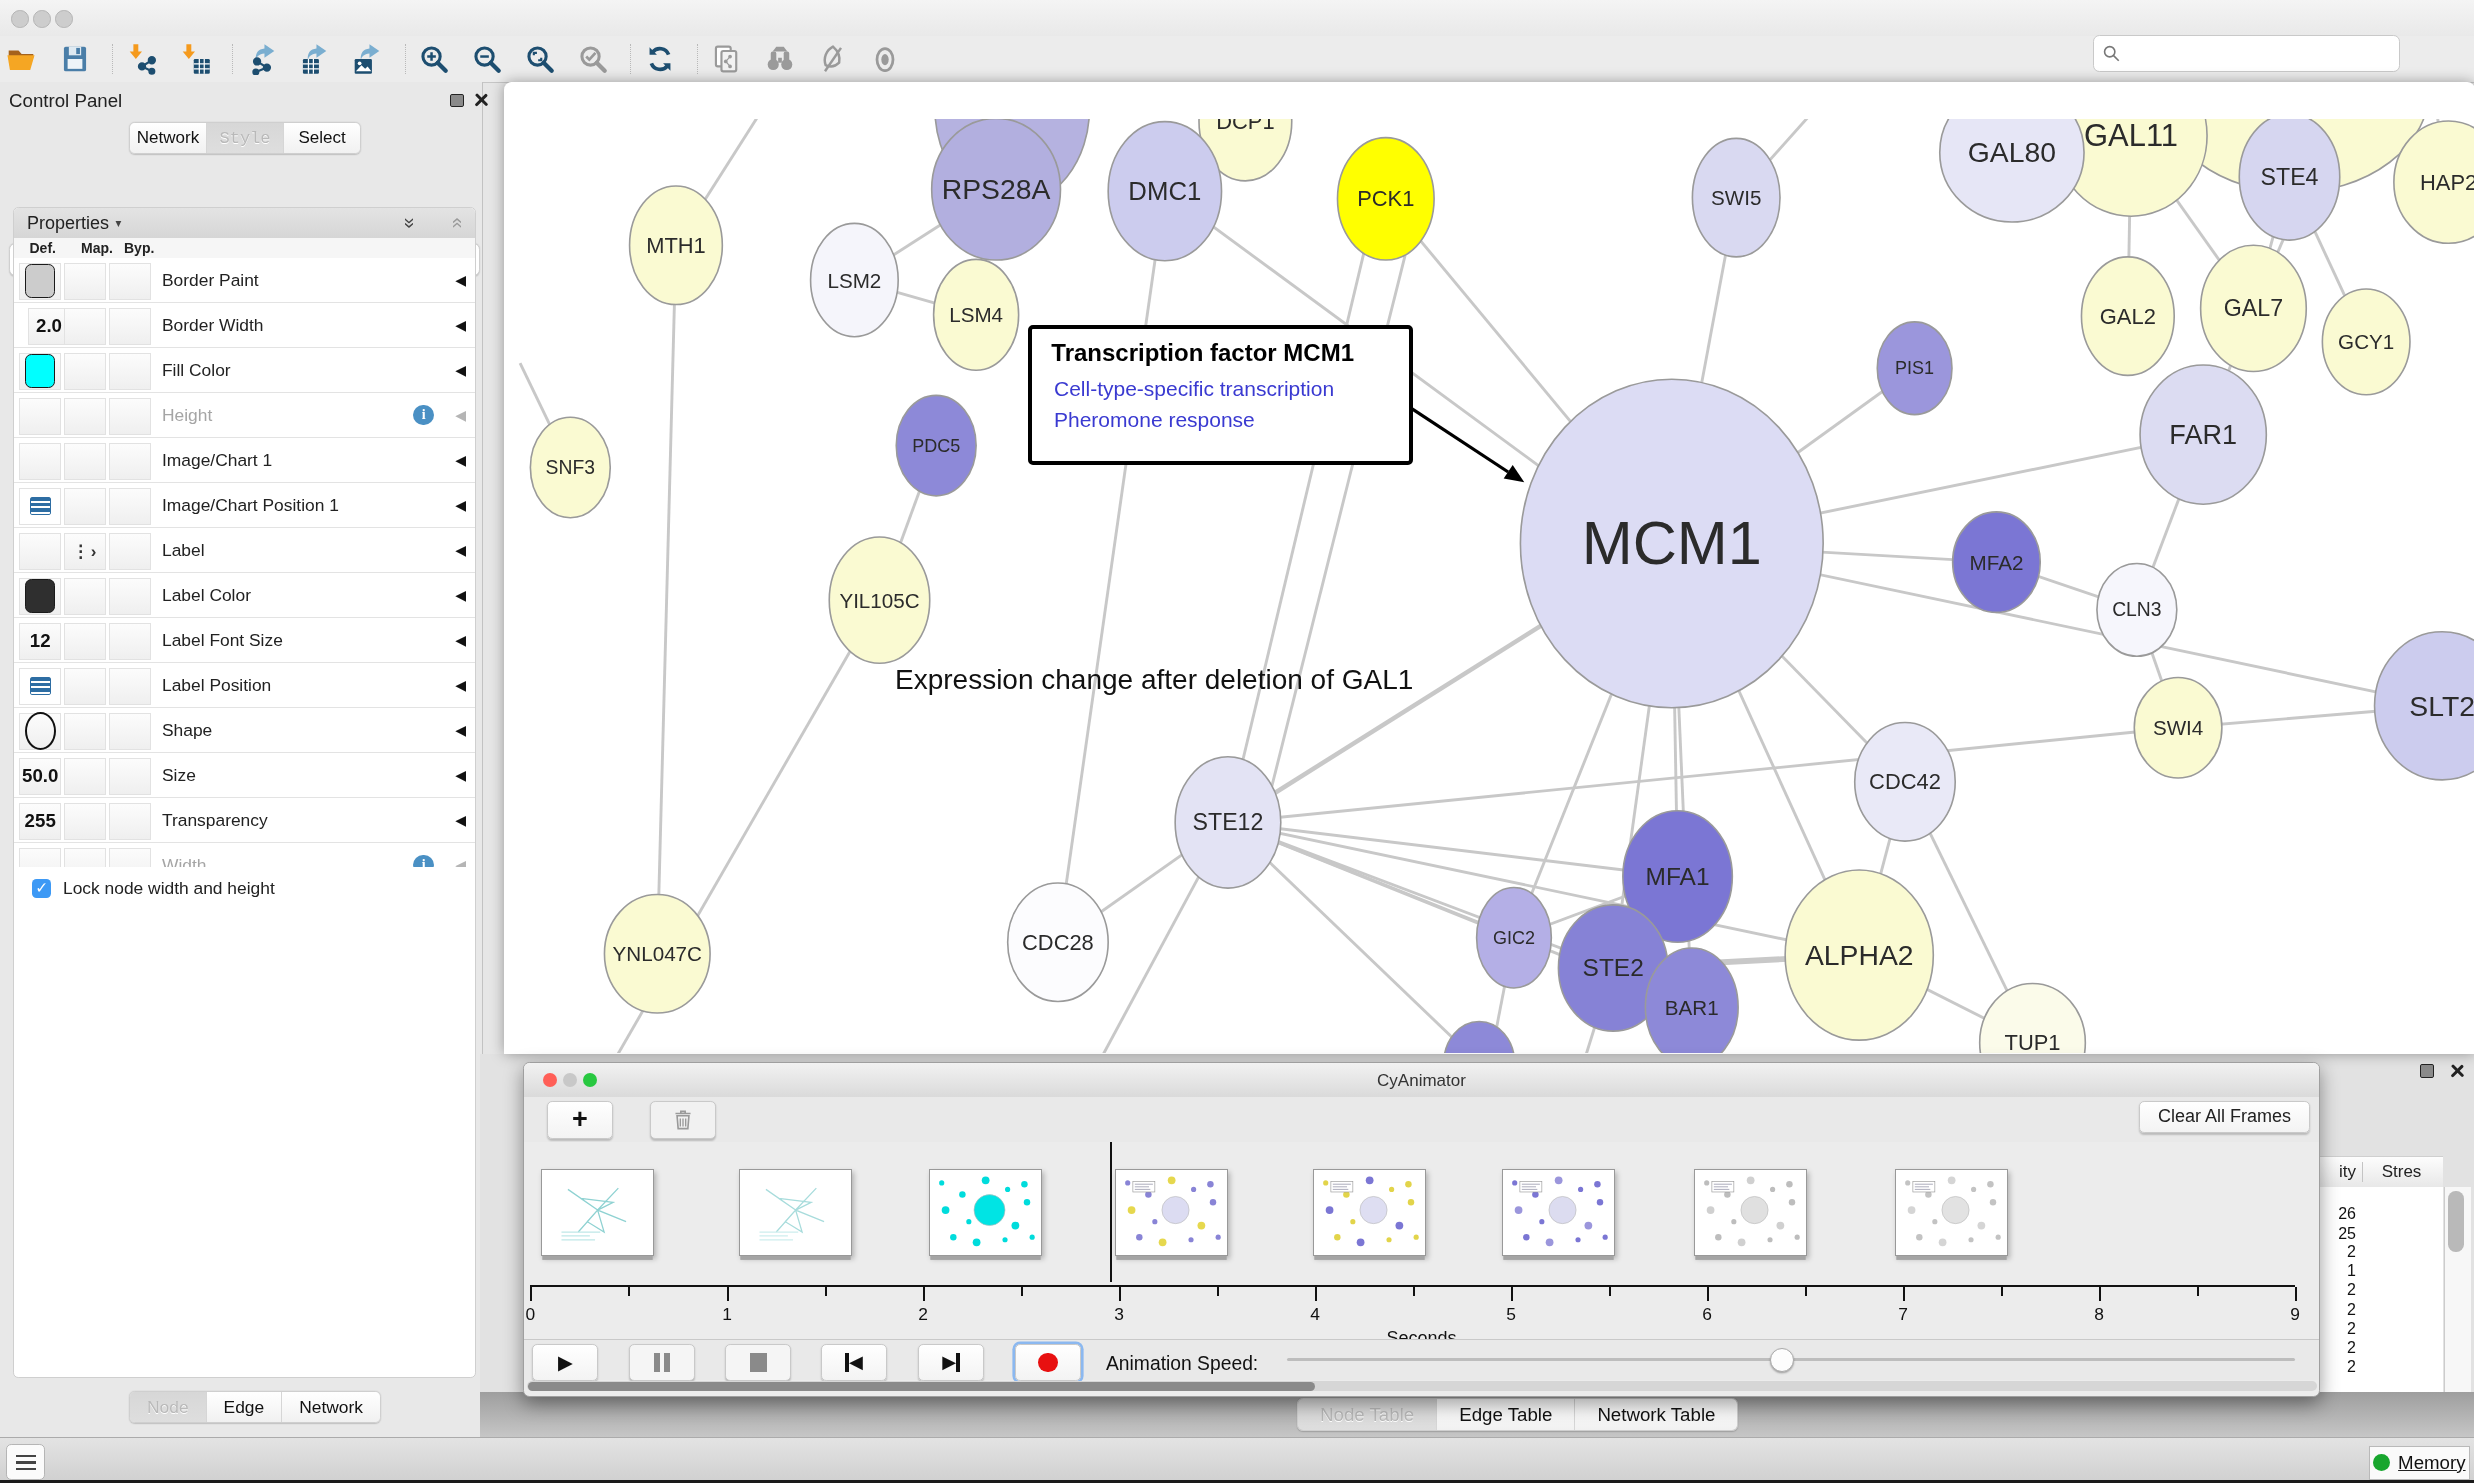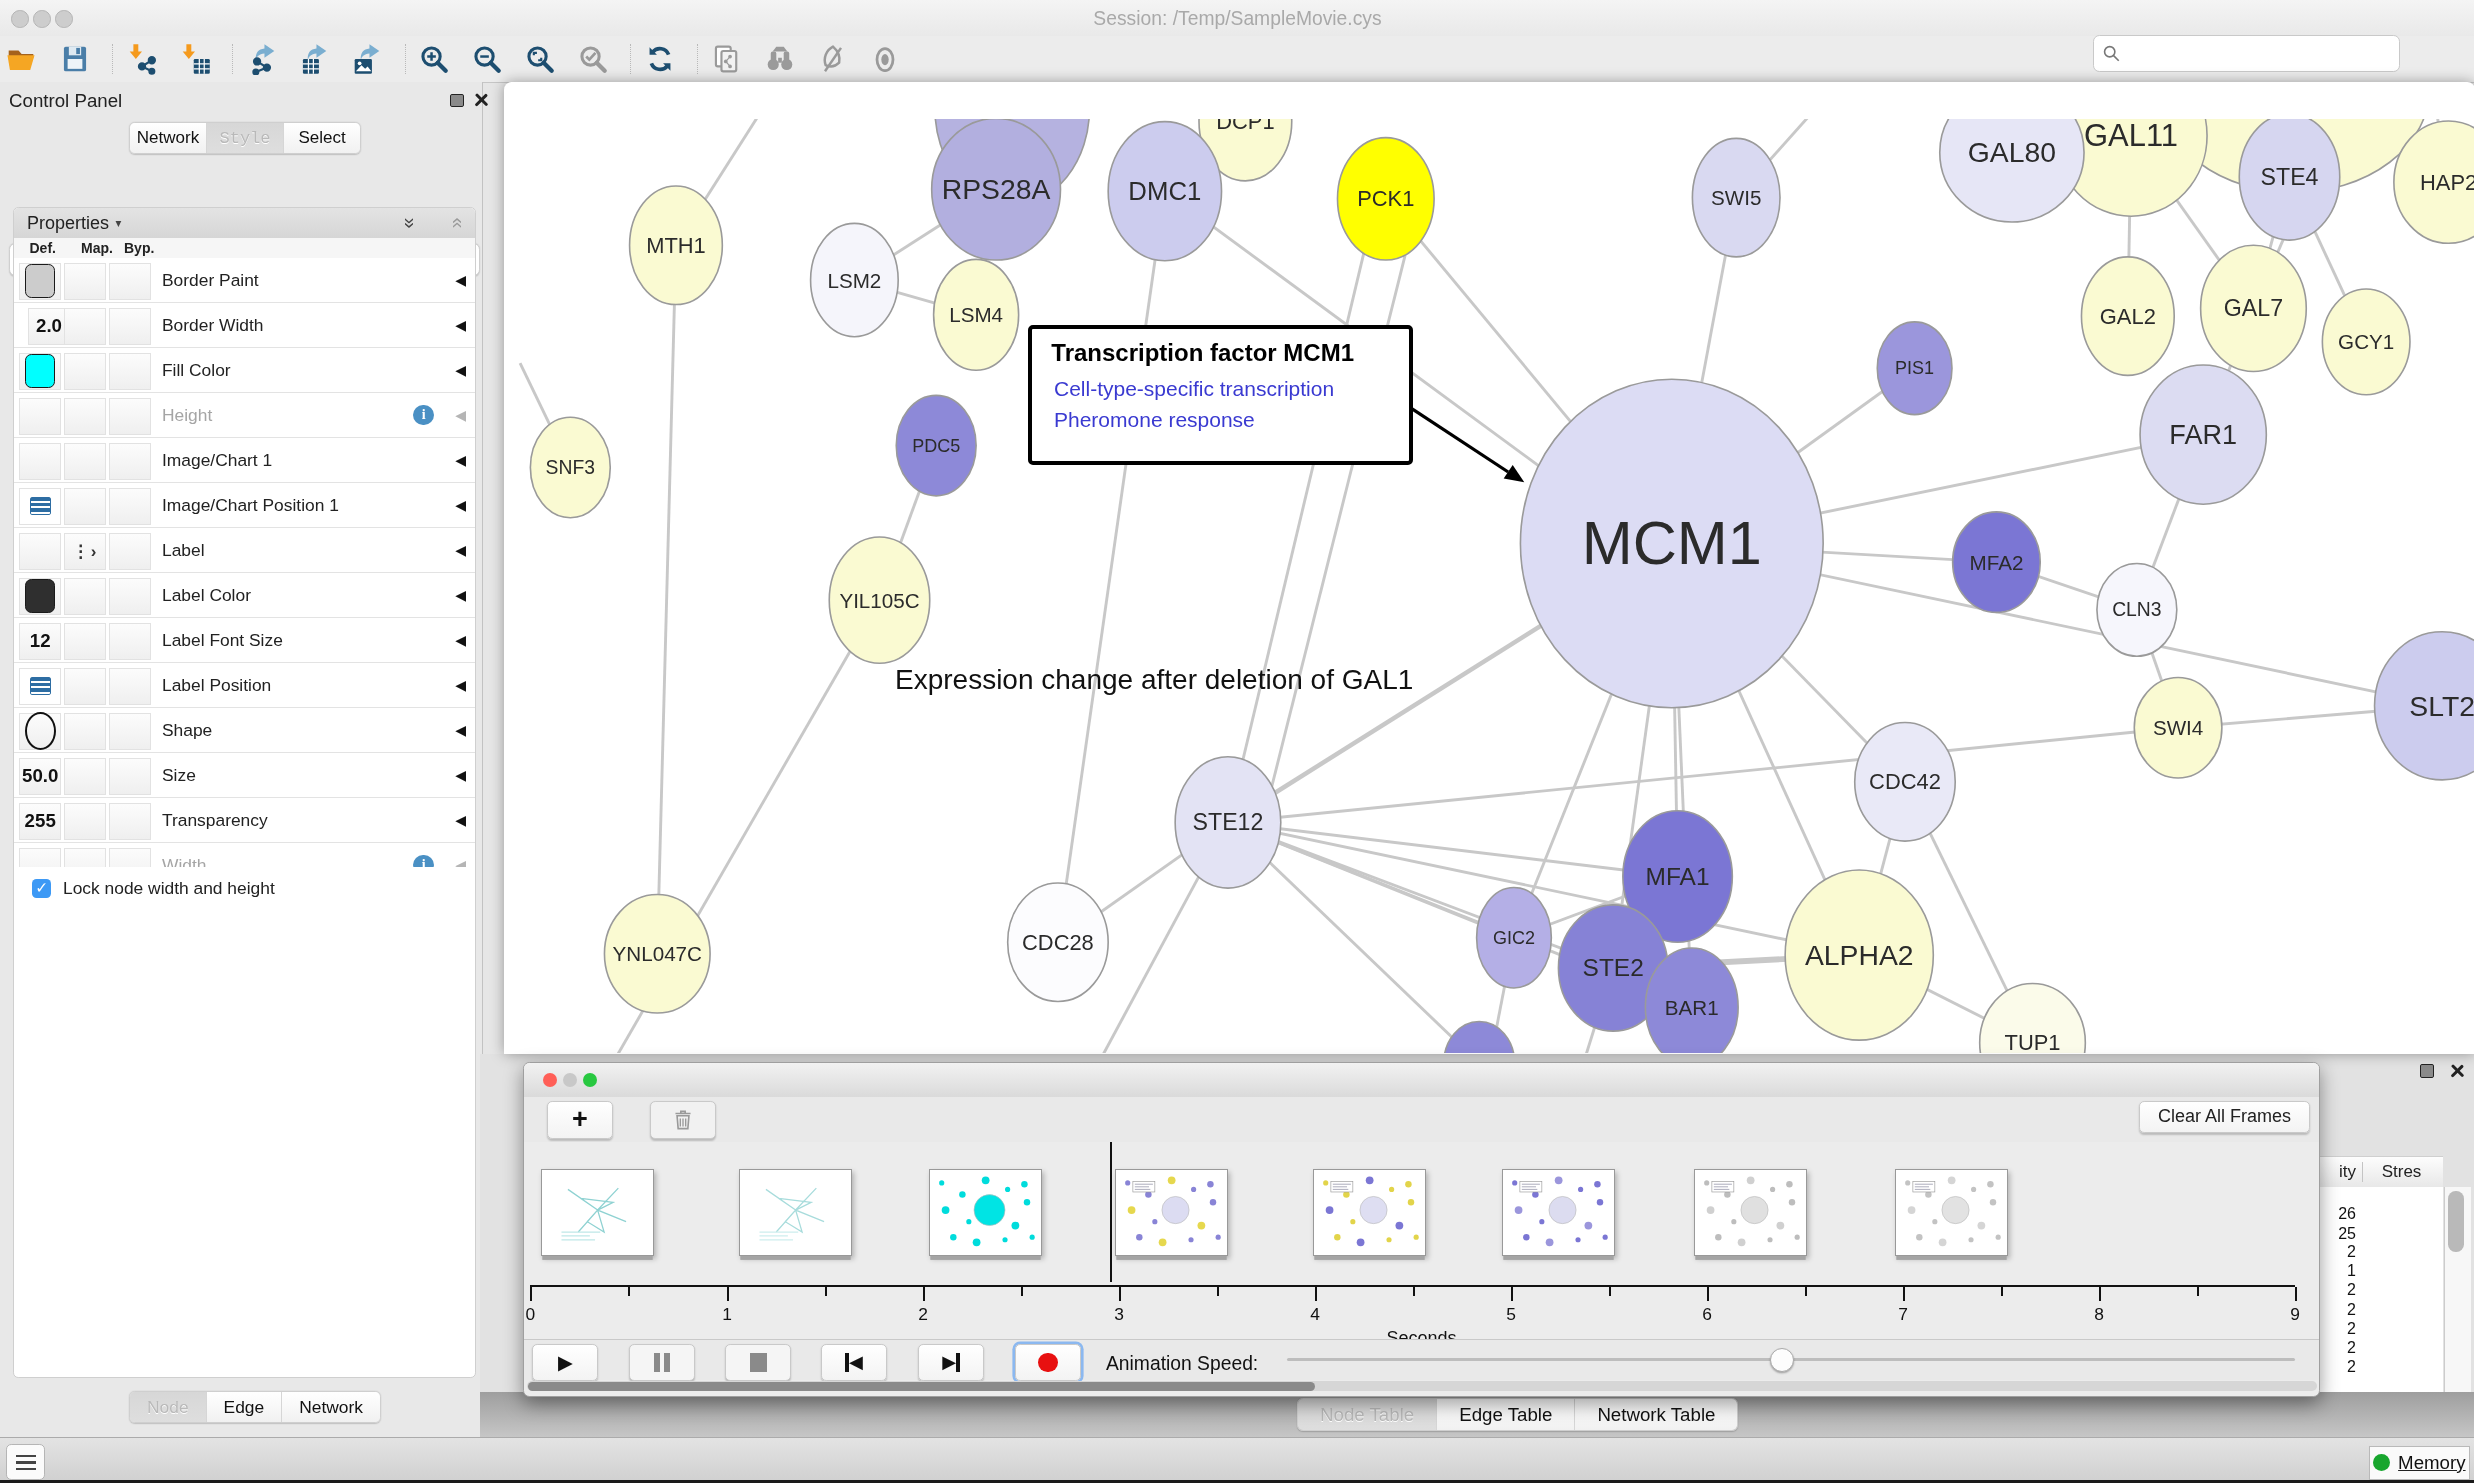--- a/index.html
+++ b/index.html
@@ -114,21 +114,20 @@
 </style>
 </head>
 <body>
 
 <div id="app">
 
   <div id="titlebar" class="abs">
     <span class="tl" style="left:11px;top:10.3px;background:#cdcdcd;border:0.6px solid #b5b5b5;"></span>
     <span class="tl" style="left:33px;top:10.3px;background:#cdcdcd;border:0.6px solid #b5b5b5;"></span>
     <span class="tl" style="left:55px;top:10.3px;background:#cdcdcd;border:0.6px solid #b5b5b5;"></span>
-    <div id="session-title" class="abs">Session: /Temp/SampleMovie.cys</div>
   </div>
   <div id="toolbar" class="abs">
       <div class="tool" style="left: 3.9px;">
         <svg viewBox="0 0 52 52">
           <path d="M6 12h16l5 6h19v6H6z" fill="#a5621c"></path>
           <path d="M4 20h44l-7 24H8z" fill="#f5a623"></path>
         </svg>
       </div>
       <div class="tool" style="left: 57px;">
         <svg viewBox="0 0 52 52">
@@ -698,20 +697,21 @@
       <div>Edge Table</div>
       <div>Network Table</div>
     </div>
   </div>
 
   <div id="animator" class="abs">
     <div id="anim-titlebar" class="abs">
       <span class="tl" style="left:19.3px;top:9.7px;width:14px;height:14px;background:#ff5f57;"></span>
       <span class="tl" style="left:39px;top:9.7px;width:14px;height:14px;background:#c8c8c8;"></span>
       <span class="tl" style="left:59px;top:9.7px;width:14px;height:14px;background:#28c840;"></span>
+      <div id="anim-title" class="abs">CyAnimator</div>
     </div>
     <div id="anim-toolbar" class="abs">
       <div class="abtn" style="left:23px;top:3.9px;width:64px;height:36px;font-size:27px;font-weight:bold;color:#111;">+</div>
       <div class="abtn" style="left:126px;top:3.9px;width:64px;height:36px;background:#f1f1f1;">
         <svg viewBox="0 0 52 52" style="width:28px;height:28px;">
           <path d="M15 18h22l-2 24H17z" fill="none" stroke="#9a9a9a" stroke-width="3"></path>
           <path d="M12 14h28M22 14v-4h8v4" stroke="#9a9a9a" stroke-width="3" fill="none"></path>
           <path d="M21 23v15M26 23v15M31 23v15" stroke="#9a9a9a" stroke-width="2.5"></path>
         </svg>
       </div>

